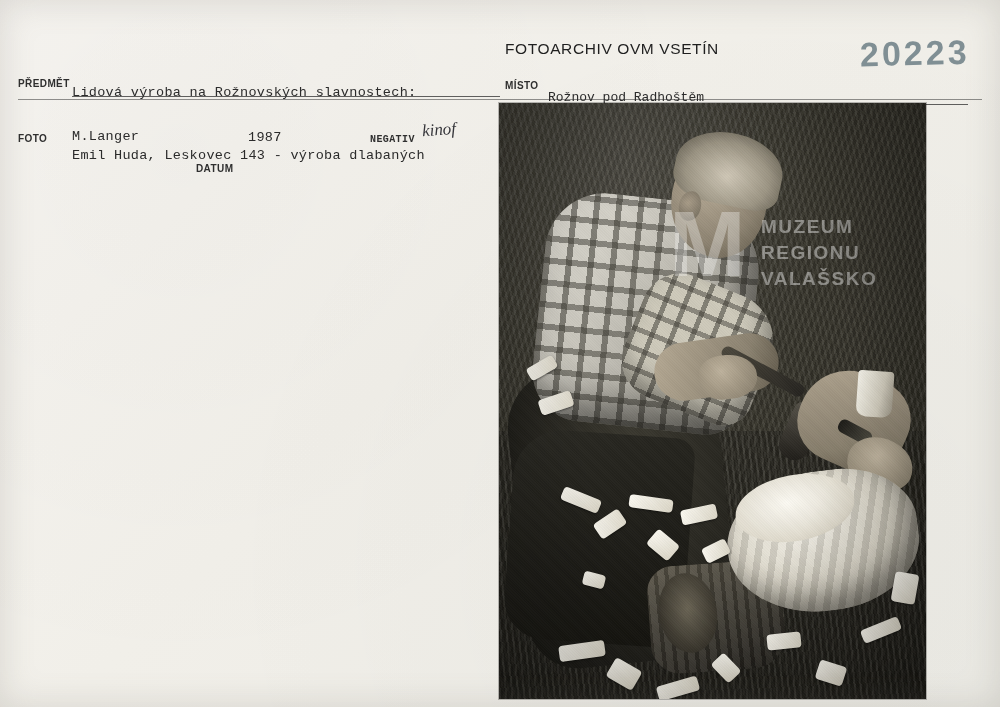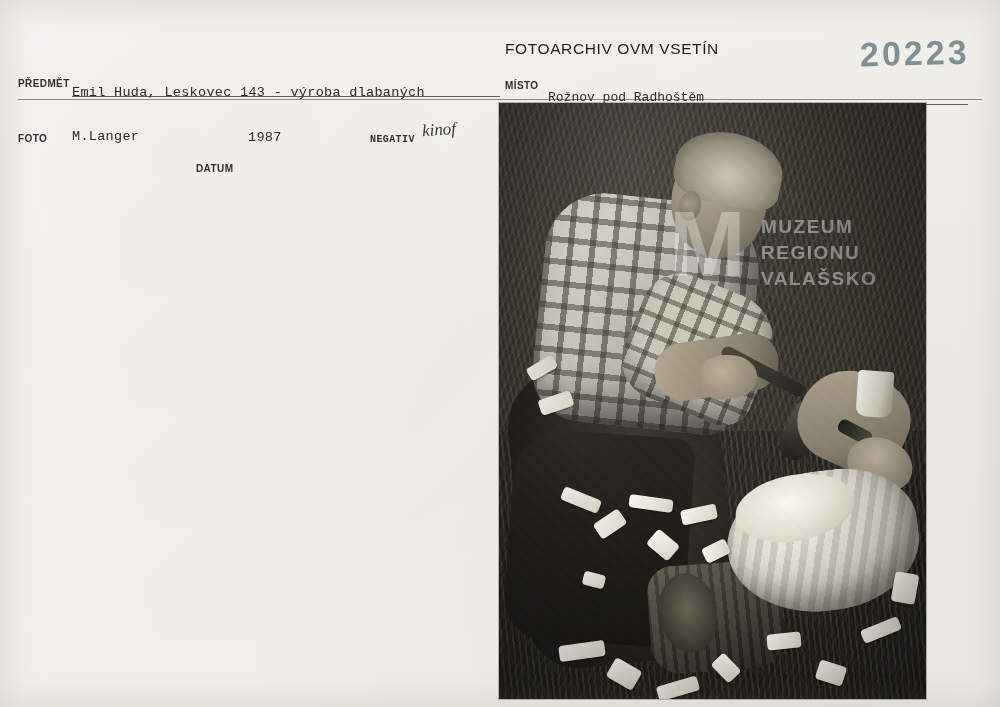--- a/index.html
+++ b/index.html
@@ -337,20 +337,21 @@
 </head>
 <body>
 
 <div id="card">
 
   <div class="form-area">
 
     <div class="label-small" id="subject-label">PŘEDMĚT</div>
 
     <div class="typed" id="subject-lines">
+      <div>Lidová výroba na Rožnovských slavnostech:</div>
       <div>Emil Huda, Leskovec 143 - výroba dlabaných</div>
     </div>
 
     <div class="rule" id="rule-subject"></div>
     <div class="rule" id="rule-main"></div>
 
     <div class="label-small" id="photo-label">FOTO</div>
     <div class="typed" id="photo-value">M.Langer</div>
 
     <div class="label-small" id="date-label">DATUM</div>

